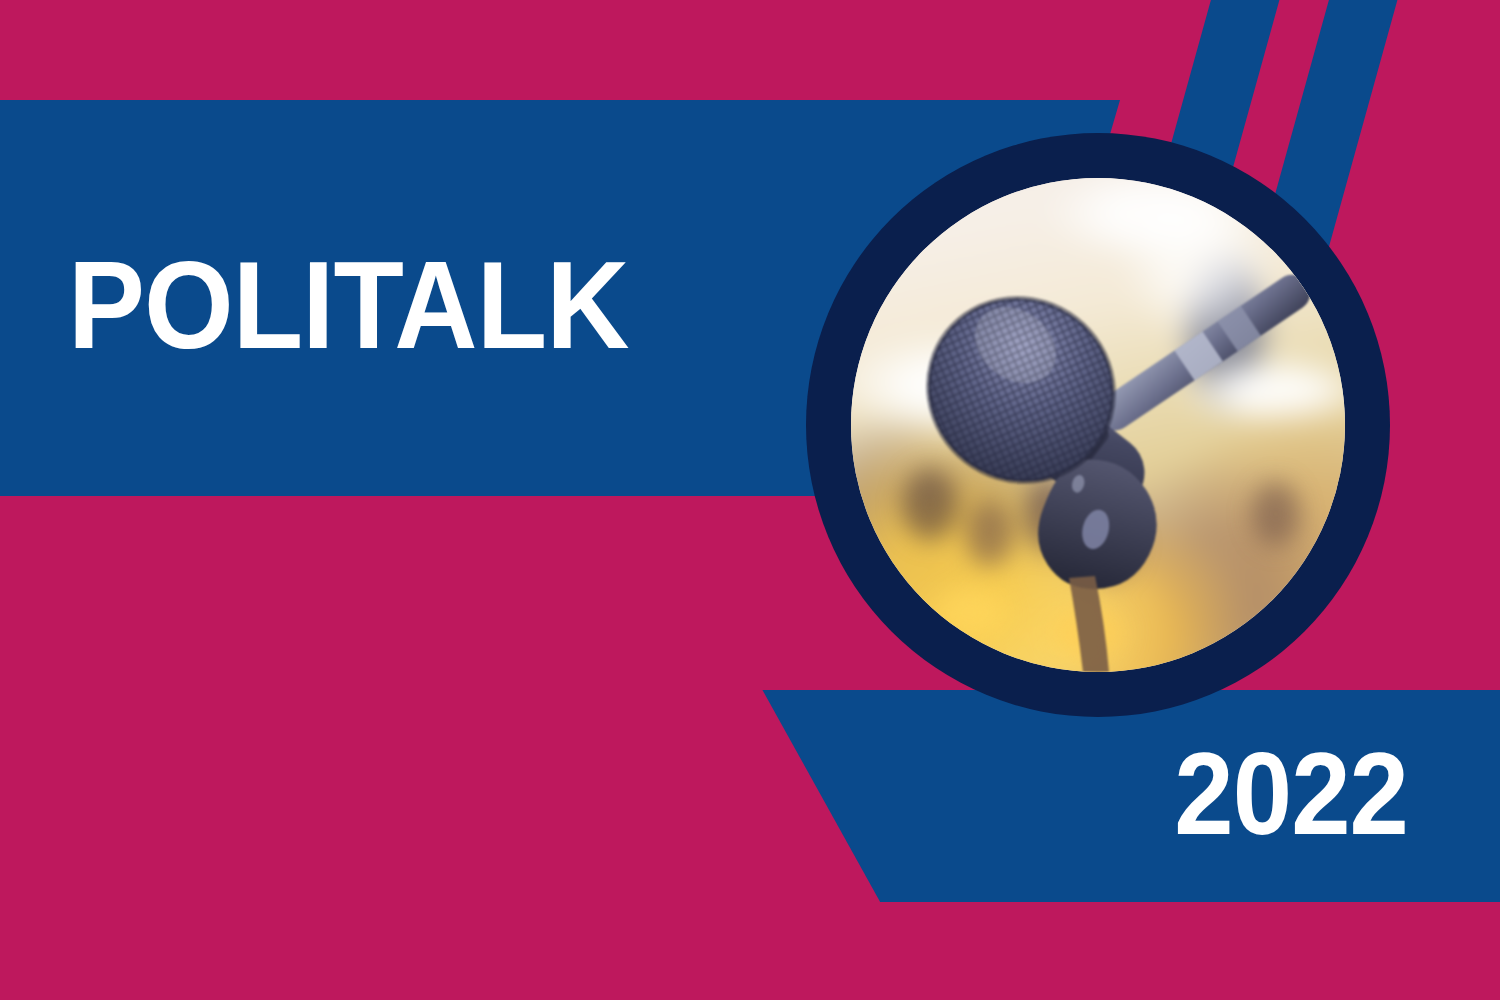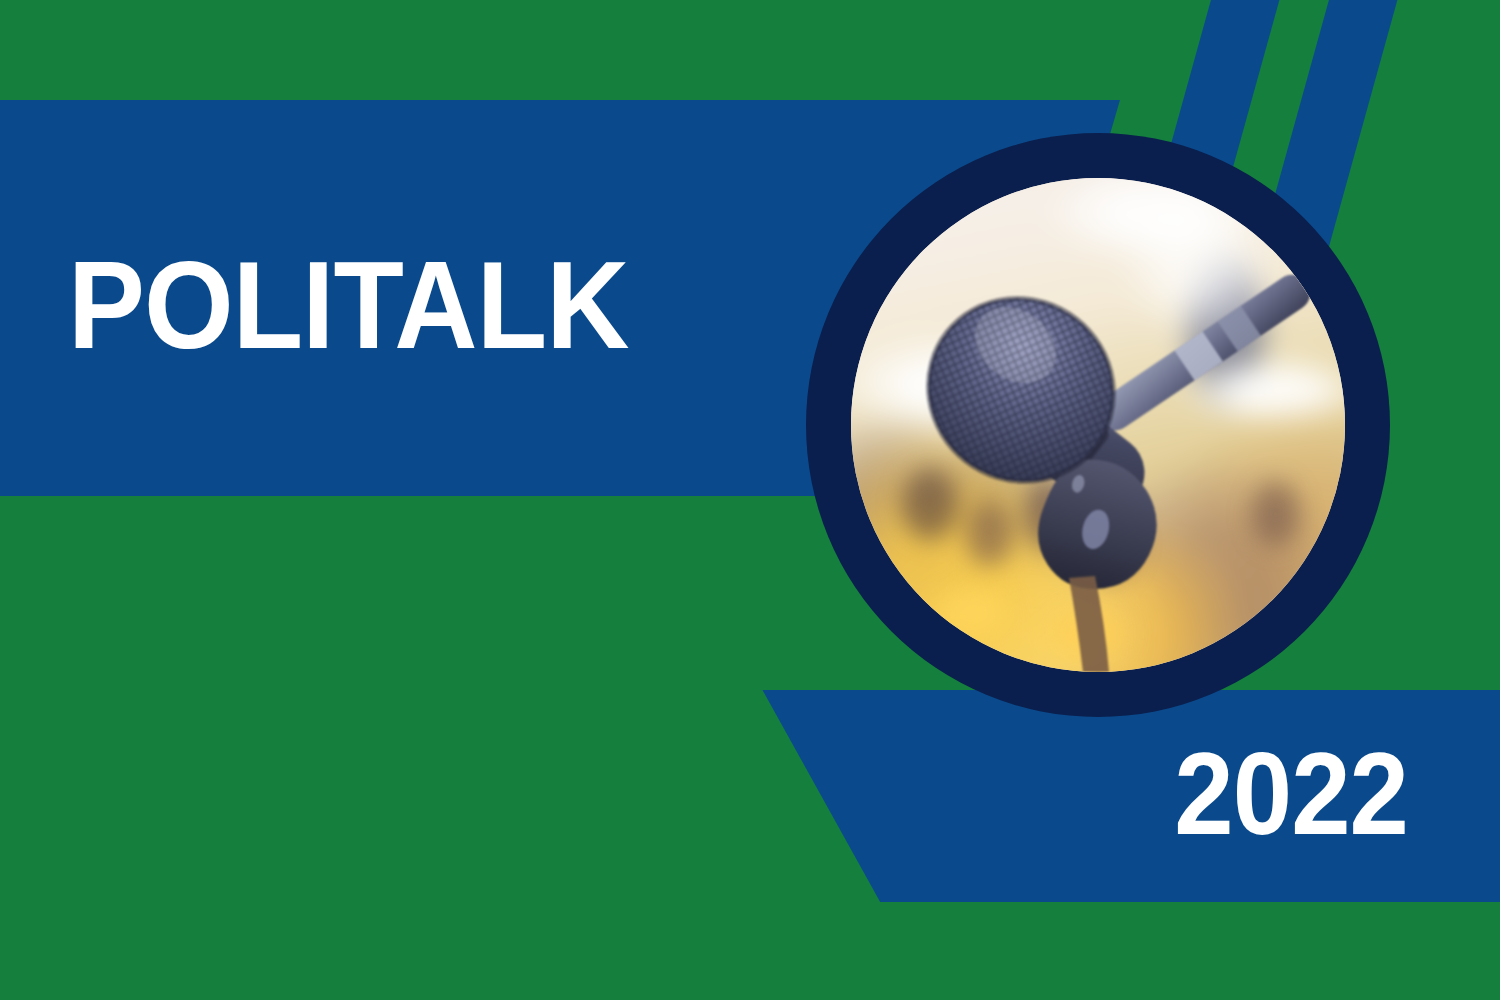--- a/index.html
+++ b/index.html
@@ -7,21 +7,21 @@
     padding: 0;
     background: #ffffff;
   }
   body {
     font-family: "Liberation Sans", sans-serif;
   }
   .canvas {
     position: relative;
     width: 1500px;
     height: 1000px;
-    background: #15803d;
+    background: #be185d;
     overflow: hidden;
   }
 
   
   .stripe {
     position: absolute;
     background: #0A4A8C;
     transform-origin: top left;
   }
   .stripe-a {

